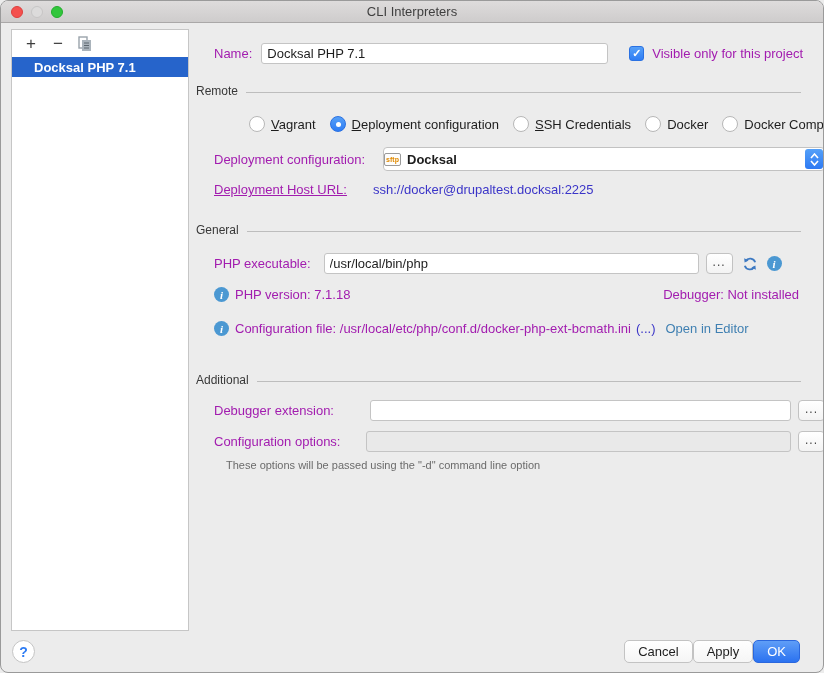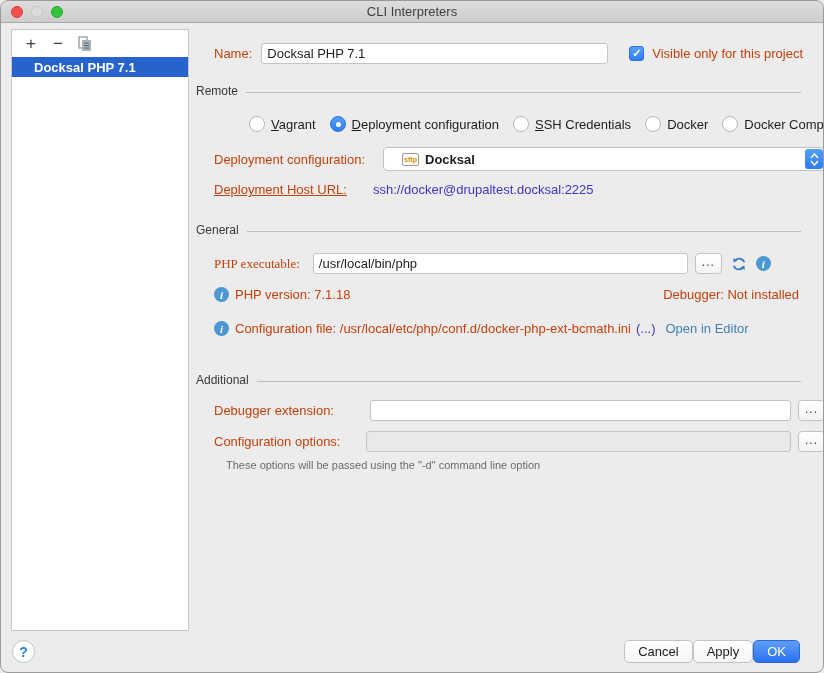--- a/index.html
+++ b/index.html
@@ -37,21 +37,21 @@
   .tb-btn { width:18px; height:18px; display:flex; align-items:center; justify-content:center;
             font-size:17px; color:#3c3c3c; cursor:default; }
   .list-item-selected {
     margin-top:1px; height:20px; background:#2664cb; color:#ffffff;
     font-weight:bold; display:flex; align-items:center; padding-left:22px;
   }
 
   
   .content { position:absolute; left:188px; top:22px; width:636px; height:610px; overflow:hidden; }
   .row { position:absolute; left:0; width:636px; display:flex; align-items:center; white-space:nowrap; }
-  .lbl { color:#c2410c; }
+  .lbl { color:#a21caf; }
 
   .group-header { display:flex; align-items:center; }
   .group-header .gh-label { margin-left:7px; font-size:12px; color:#383838; }
   .group-header .gh-line { flex:1; height:1px; background:#bdbdbd; margin:3px 24px 0 8px; }
 
   .txt {
     height:21px; background:#fff; border:1px solid #c4c4c4; border-radius:3px;
     padding:0 5px; font-family:"Liberation Sans",sans-serif; font-size:13px; color:#1d1d1d;
   }
   .txt:disabled, .txt.disabled { background:#e9e9e9; color:#8a8a8a; }
@@ -71,21 +71,21 @@
   .rdot.on { background:linear-gradient(180deg,#55a0f8,#2e7cf4); border:1px solid #2a71e2; }
   .rdot.on::after {
     content:""; position:absolute; left:5px; top:5px; width:5px; height:5px;
     border-radius:50%; background:#fff;
   }
   .mn { text-decoration:underline; }
 
   
   .dropdown {
     position:relative; height:24px; background:#fff; border:1px solid #c2c2c2; border-radius:4px;
-    display:flex; align-items:center; padding-left:18px;
+    display:flex; align-items:center; padding-left:0;
   }
   .dropdown .dval { font-weight:bold; margin-left:6px; }
   .stepper {
     position:absolute; right:1px; top:1px; width:18px; height:20px; border-radius:3px;
     background:linear-gradient(180deg,#54a0f8,#2e7af3);
     display:flex; flex-direction:column; align-items:center; justify-content:center; gap:1px;
   }
   .stepper svg { display:block; }
 
   .sftp-icon {
@@ -224,21 +224,21 @@
       <span class="lbl" style="margin-left:25px;text-decoration:underline;">Deployment Host URL:</span>
       <span class="link-indigo" style="margin-left:26px;">ssh://docker@drupaltest.docksal:2225</span>
     </div>
 
     <div class="row group-header" style="top:200px;">
       <span class="gh-label">General</span>
       <span class="gh-line"></span>
     </div>
 
     <div class="row" style="top:230px;">
-      <span class="lbl" style="margin-left:25px;font-family:Liberation Serif, serif;">PHP executable:</span>
+      <span class="lbl" style="margin-left:25px;">PHP executable:</span>
       <input class="txt" style="margin-left: 13px; width: 375px;" value="/usr/local/bin/php">
       <span class="browse-btn" style="margin-left:7px;">...</span>
       <span style="margin-left:9px; display:flex;">
         <svg width="16" height="16" viewBox="0 0 16 16">
           <path d="M13.2 6.2 A5.4 5.4 0 0 0 3.6 5.0" fill="none" stroke="#3d79c2" stroke-width="1.8"></path>
           <polygon points="2.2,2.2 2.6,6.6 6.6,4.6" fill="#3d79c2"></polygon>
           <path d="M2.8 9.8 A5.4 5.4 0 0 0 12.4 11.0" fill="none" stroke="#3d79c2" stroke-width="1.8"></path>
           <polygon points="13.8,13.8 13.4,9.4 9.4,11.4" fill="#3d79c2"></polygon>
         </svg>
       </span>

